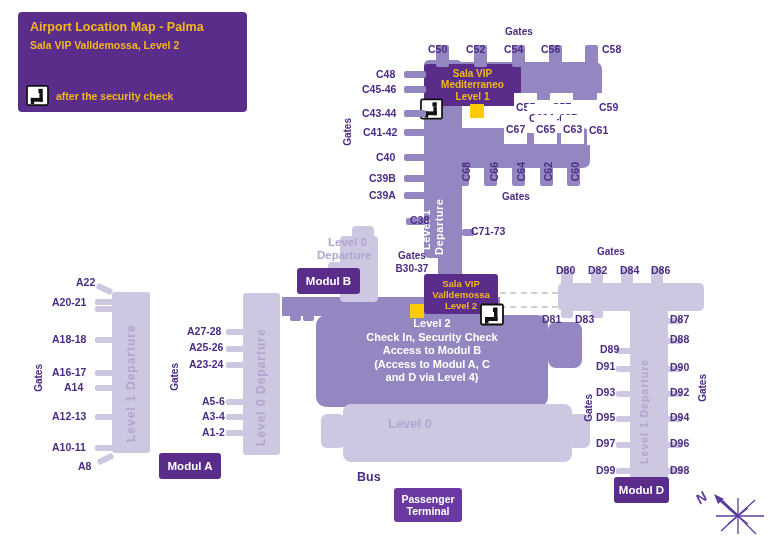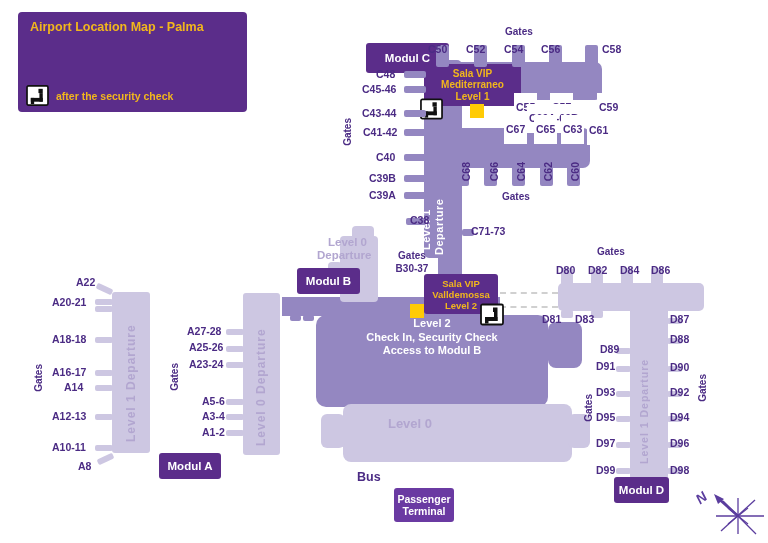--- a/index.html
+++ b/index.html
@@ -66,39 +66,37 @@
 
   <div class="shape l" style="left:558px;top:283px;width:146px;height:28px;border-radius:5px;"></div>
   <div class="shape l" style="left:630px;top:283px;width:38px;height:46px;"></div>
   <div class="shape l" style="left:630px;top:310px;width:38px;height:170px;border-radius:4px;"></div>
 
   <div class="dash" style="left:500px;top:292px;width:58px;"></div>
   <div class="dash" style="left:500px;top:306px;width:58px;"></div>
 
   <div id="legend">
     <div class="t1">Airport Location Map - Palma</div>
+    <div class="t2">Sala VIP Valldemossa, Level 2</div>
     <div class="note">after the security check</div>
     <svg class="icon" style="left:8px;top:73px;" width="23" height="21" viewBox="0 0 24 22">
       <rect x="1" y="1" width="22" height="20" fill="#fff" stroke="#111" stroke-width="1.8" rx="1.5"></rect>
       <rect x="13" y="4" width="4.5" height="4.5" fill="#111"></rect>
       <rect x="14" y="8.5" width="3.5" height="9" fill="#111"></rect>
       <rect x="5" y="13.5" width="12.5" height="4" fill="#111"></rect>
       <rect x="5" y="13.5" width="3.5" height="6.5" fill="#111"></rect>
     </svg>
   </div>
 
   <div class="box" style="left:159px;top:453px;width:62px;height:26px;">
       <span>Modul A</span>
     </div>
   <div class="box" style="left:297px;top:268px;width:63px;height:26px;">
       <span>Modul B</span>
     </div>
-  <div class="box" style="left:366px;top:43px;width:83px;height:30px;">
-      <span>Modul C</span>
-    </div>
   <div class="box" style="left:614px;top:477px;width:55px;height:26px;">
       <span>Modul D</span>
     </div>
 
   <div class="vipbox" style="left:424px;top:64px;width:97px;height:42px;">
     <span>Sala VIP</span>
     <span>Mediterraneo</span>
     <span>Level 1</span>
   </div>
   <div class="marker" style="left:470px;top:104px;"></div>
@@ -135,28 +133,30 @@
 
   <div class="cap" style="left:384px;top:250px;width:56px;text-align:center;line-height:12.5px;">
     <div>Gates</div>
     <div>B30-37</div>
   </div>
 
   <div class="central-lines">
     <div>Level 2</div>
     <div>Check In, Security Check</div>
     <div>Access to Modul B</div>
+    <div>(Access to Modul A, C</div>
+    <div>and D via Level 4)</div>
   </div>
 
   <span class="lighttxt" style="left:330px;top:416px;width:160px;text-align:center;font-size:13px;">Level 0</span>
 
   <span class="cap" style="left:357px;top:470px;font-size:12.5px;">Bus</span>
   <span class="cap" style="left:408px;top:470px;font-size:12.5px;margin-top:24px;">Taxi</span>
 
-  <div class="box" style="left:394px;top:488px;width:60px;height:34px;background:var(--violet);flex-direction:column;font-size:10.5px;line-height:12px;">
+  <div class="box" style="left:394px;top:488px;width:68px;height:34px;background:var(--violet);flex-direction:column;font-size:10.5px;line-height:12px;">
     <span>Passenger</span>
     <span>Terminal</span>
   </div>
 
   <svg class="icon" style="left:688px;top:482px;" width="80" height="58" viewBox="0 0 80 58">
     <g stroke="#5b3d9e" stroke-width="1.3">
       <line x1="28" y1="34" x2="76" y2="34"></line>
       <line x1="50" y1="16" x2="50" y2="52"></line>
       <line x1="35" y1="19" x2="68" y2="52"></line>
       <line x1="33" y1="49" x2="67" y2="18"></line>

